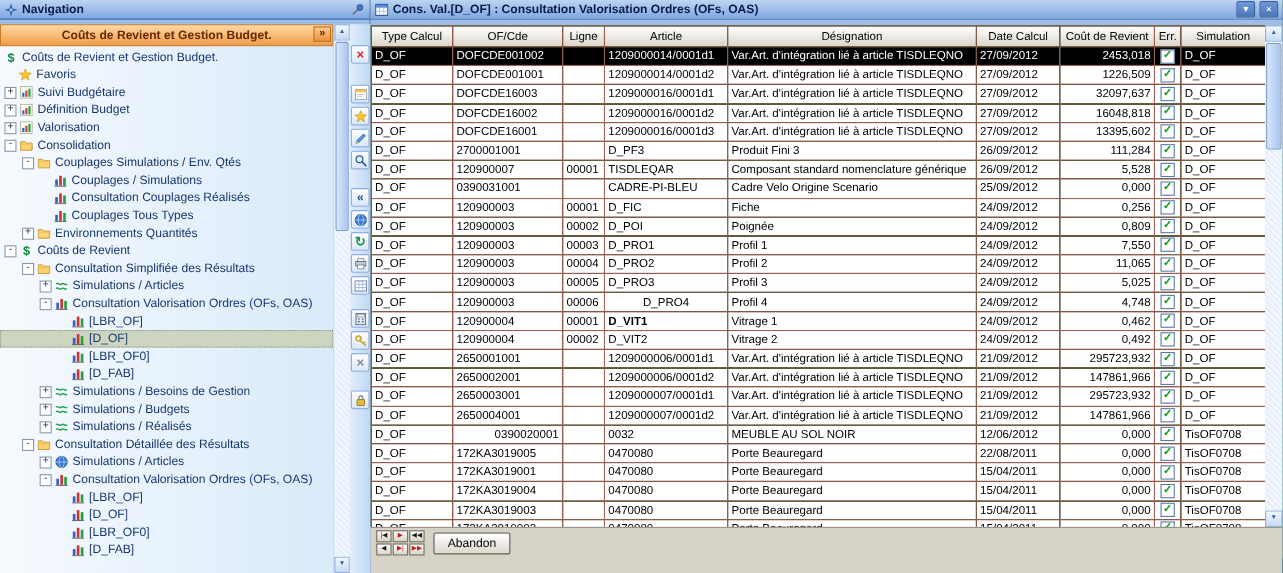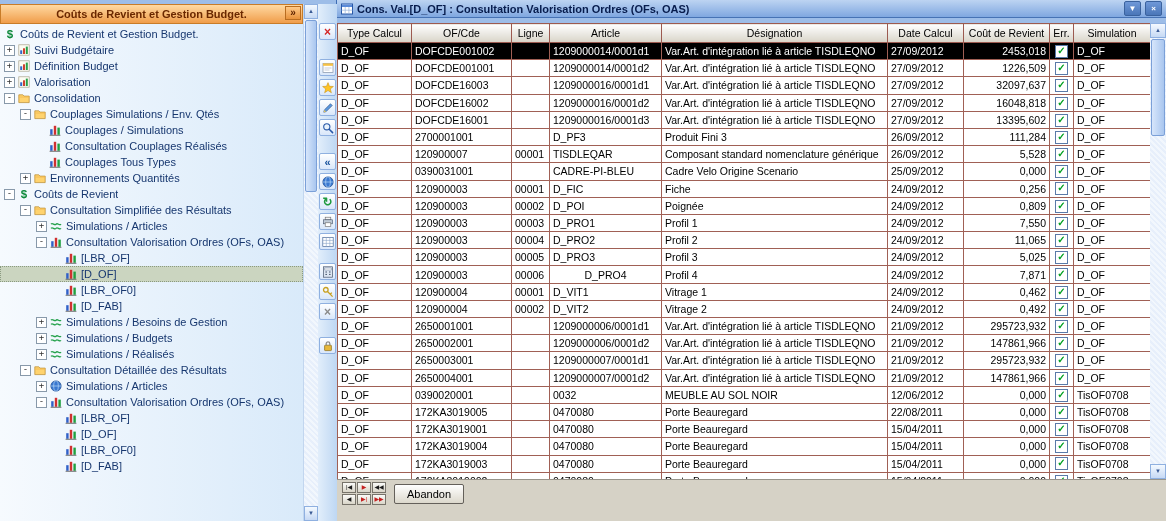--- a/index.html
+++ b/index.html
@@ -61,34 +61,58 @@
   .tabbar{flex:1;background:#c2cfe2;border-top:1px solid #8aa2c6;display:flex;align-items:stretch;padding-left:6px;min-height:0;}
   .tab{display:flex;align-items:center;gap:4px;background:#fff;border:1px solid #7a96c0;border-top:1px solid #fff;border-radius:0 0 3px 3px;padding:0 8px;font-size:10px;max-width:175px;overflow:hidden;white-space:nowrap;color:#17376f;cursor:pointer;}
   .tab .tree-icon{margin-right:0;}
 </style>
 </head>
 <body>
 
 <div class="app">
 
   <div class="nav-pane">
+    <div class="titlebar">
+      <span class="tb-icon">
+          <svg width="12" height="12" viewBox="0 0 12 12">
+            <path d="M6 0 7.3 4.7 12 6 7.3 7.3 6 12 4.7 7.3 0 6 4.7 4.7Z" fill="#2e5cb8"></path>
+            <circle cx="6" cy="6" r="1.5" fill="#9cc6f0"></circle>
+          </svg>
+        </span>
+      <span class="tb-text">Navigation</span>
+      <span class="tb-pin">
+          <svg width="11" height="11" viewBox="0 0 11 11">
+            <circle cx="7.2" cy="3.8" r="2.6" fill="#4878c8" stroke="#1c3c78" stroke-width="0.7"></circle>
+            <path d="M5.2 5.8 1.2 9.8" stroke="#555" stroke-width="1.1" stroke-linecap="round"></path>
+          </svg>
+        </span>
+    </div>
     <div class="nav-body">
       <div class="tree-col">
         <div class="orange-header">
           <span>Coûts de Revient et Gestion Budget.</span>
           <button class="chevron-btn">»</button>
         </div>
         <div class="tree">
             <div class="tree-item" style="padding-left: 4px;">
               <span class="tree-icon">
                 <svg width="12" height="12" viewBox="0 0 12 12">
                   <text x="6" y="10.2" text-anchor="middle" font-size="11.5" font-weight="bold" fill="#0f8a3c">$</text>
                 </svg>
               </span>
               <span class="tree-label">Coûts de Revient et Gestion Budget.</span>
+            </div>
+            <div class="tree-item" style="padding-left: 4px;">
+              <span class="exp-spacer"></span>
+              <span class="tree-icon">
+                <svg width="12" height="12" viewBox="0 0 12 12">
+                  <path d="M6 0.6 7.5 4.3 11.4 4.5 8.3 6.9 9.4 10.8 6 8.5 2.6 10.8 3.7 6.9 0.6 4.5 4.5 4.3Z" fill="#ffc425" stroke="#c08a10" stroke-width="0.5"></path>
+                </svg>
+              </span>
+              <span class="tree-label">Favoris</span>
             </div>
             <div class="tree-item" style="padding-left: 4px;">
               <span class="expander">+</span>
               <span class="tree-icon">
                 <svg width="12" height="12" viewBox="0 0 12 12">
                   <rect x="0.8" y="0.8" width="10.4" height="10.4" fill="#fdfcf2" stroke="#a8a28a" stroke-width="0.7"></rect>
                   <rect x="2.2" y="6.3" width="2" height="3.7" fill="#3068c8"></rect>
                   <rect x="5" y="4.3" width="2" height="5.7" fill="#d04030"></rect>
                   <rect x="7.8" y="2.6" width="2" height="7.4" fill="#28a048"></rect>
                 </svg>
@@ -664,29 +688,29 @@
                 <td style="text-align: center;"><span class="chk">✓</span></td>
                 <td style="text-align: left;">D_OF</td>
               </tr>
               <tr>
                 <td style="text-align: left;">D_OF</td>
                 <td style="text-align: left;">120900003</td>
                 <td style="text-align: left;">00006</td>
                 <td style="text-align: center;">D_PRO4</td>
                 <td style="text-align: left;">Profil 4</td>
                 <td style="text-align: left;">24/09/2012</td>
-                <td style="text-align: right;">7,871</td>
+                <td style="text-align: right;">4,748</td>
                 <td style="text-align: center;"><span class="chk">✓</span></td>
                 <td style="text-align: left;">D_OF</td>
               </tr>
               <tr>
                 <td style="text-align: left;">D_OF</td>
                 <td style="text-align: left;">120900004</td>
                 <td style="text-align: left;">00001</td>
-                <td style="text-align: left;">D_VIT1</td>
+                <td style="text-align: left; font-weight: bold;">D_VIT1</td>
                 <td style="text-align: left;">Vitrage 1</td>
                 <td style="text-align: left;">24/09/2012</td>
                 <td style="text-align: right;">0,462</td>
                 <td style="text-align: center;"><span class="chk">✓</span></td>
                 <td style="text-align: left;">D_OF</td>
               </tr>
               <tr>
                 <td style="text-align: left;">D_OF</td>
                 <td style="text-align: left;">120900004</td>
                 <td style="text-align: left;">00002</td>
@@ -736,21 +760,21 @@
                 <td style="text-align: left;"></td>
                 <td style="text-align: left;">1209000007/0001d2</td>
                 <td style="text-align: left;">Var.Art. d'intégration lié à article TISDLEQNO</td>
                 <td style="text-align: left;">21/09/2012</td>
                 <td style="text-align: right;">147861,966</td>
                 <td style="text-align: center;"><span class="chk">✓</span></td>
                 <td style="text-align: left;">D_OF</td>
               </tr>
               <tr>
                 <td style="text-align: left;">D_OF</td>
-                <td style="text-align: left;">0390020001</td>
+                <td style="text-align: right;">0390020001</td>
                 <td style="text-align: left;"></td>
                 <td style="text-align: left;">0032</td>
                 <td style="text-align: left;">MEUBLE AU SOL NOIR</td>
                 <td style="text-align: left;">12/06/2012</td>
                 <td style="text-align: right;">0,000</td>
                 <td style="text-align: center;"><span class="chk">✓</span></td>
                 <td style="text-align: left;">TisOF0708</td>
               </tr>
               <tr>
                 <td style="text-align: left;">D_OF</td>

